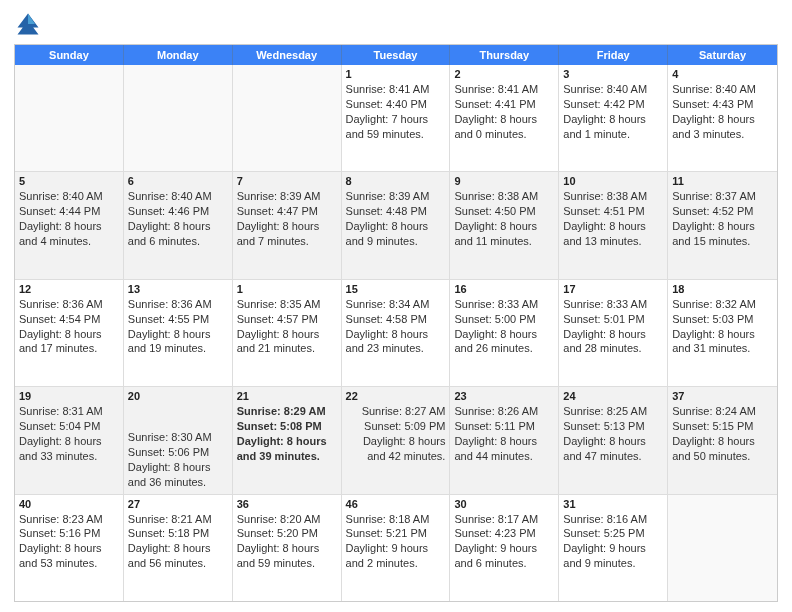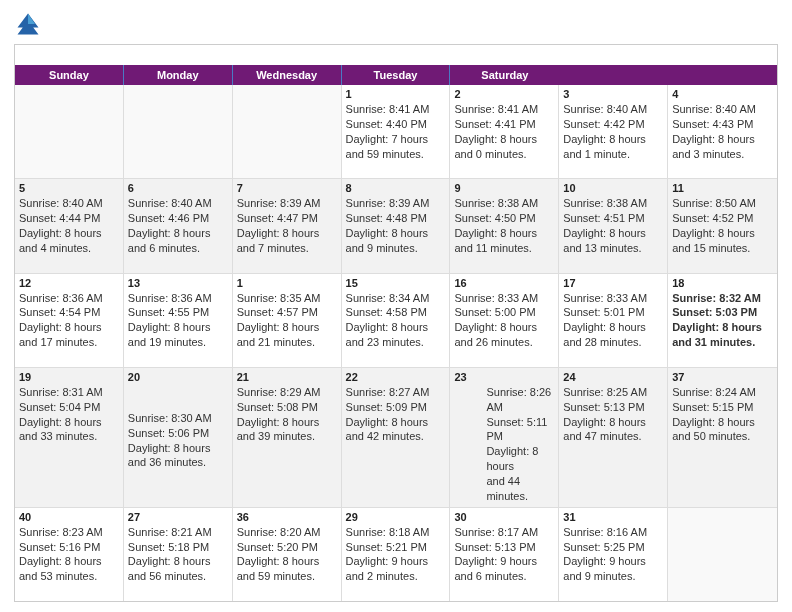--- a/index.html
+++ b/index.html
@@ -54,22 +54,21 @@
     }
     .calendar {
       flex: 1;
       display: flex;
       flex-direction: column;
       border: 1px solid #ccc;
     }
     .cal-header {
       display: grid;
       grid-template-columns: repeat(7, 1fr);
-      background: #701a75;
-      margin-top: 20px;
+      background: #3b82f6;
     }
     .cal-header-cell {
       color: #fff;
       font-size: 11px;
       font-weight: bold;
       padding: 4px 4px;
       text-align: center;
       border-right: 1px solid #4a7bc4;
     }
     .cal-header-cell:last-child { border-right: none; }
@@ -131,20 +130,22 @@
       <div class="location"></div>
     </div>
   </div>
 
   <div class="calendar">
     <div class="cal-header" id="cal-header">
         <div class="cal-header-cell">Sunday</div>
         <div class="cal-header-cell">Monday</div>
         <div class="cal-header-cell">Wednesday</div>
         <div class="cal-header-cell">Tuesday</div>
+        <div class="cal-header-cell">Thursday</div>
+        <div class="cal-header-cell">Friday</div>
         <div class="cal-header-cell">Saturday</div>
       </div>
     <div class="cal-body" id="cal-body">
         <div class="cal-row">
           <div class="cal-cell empty"></div>
           <div class="cal-cell empty"></div>
           <div class="cal-cell empty"></div>
           <div class="cal-cell">
             <div class="day-num">1</div>
             <div class="cell-text" style="white-space: pre-line;">Sunrise: 8:41 AM
@@ -212,21 +213,21 @@
           </div>
           <div class="cal-cell">
             <div class="day-num">10</div>
             <div class="cell-text" style="white-space: pre-line;">Sunrise: 8:38 AM
 Sunset: 4:51 PM
 Daylight: 8 hours
 and 13 minutes.</div>
           </div>
           <div class="cal-cell">
             <div class="day-num">11</div>
-            <div class="cell-text" style="white-space: pre-line;">Sunrise: 8:50 AM
+            <div class="cell-text" style="white-space: pre-line;">Sunrise: 8:37 AM
 Sunset: 4:52 PM
 Daylight: 8 hours
 and 15 minutes.</div>
           </div>
         </div>
         <div class="cal-row">
           <div class="cal-cell">
             <div class="day-num">12</div>
             <div class="cell-text" style="white-space: pre-line;">Sunrise: 8:36 AM
 Sunset: 4:54 PM
@@ -263,21 +264,21 @@
           </div>
           <div class="cal-cell">
             <div class="day-num">17</div>
             <div class="cell-text" style="white-space: pre-line;">Sunrise: 8:33 AM
 Sunset: 5:01 PM
 Daylight: 8 hours
 and 28 minutes.</div>
           </div>
           <div class="cal-cell">
             <div class="day-num">18</div>
-            <div class="cell-text" style="white-space: pre-line; font-weight: bold;">Sunrise: 8:32 AM
+            <div class="cell-text" style="white-space: pre-line;">Sunrise: 8:32 AM
 Sunset: 5:03 PM
 Daylight: 8 hours
 and 31 minutes.</div>
           </div>
         </div>
         <div class="cal-row alt-row">
           <div class="cal-cell">
             <div class="day-num">19</div>
             <div class="cell-text" style="white-space: pre-line;">Sunrise: 8:31 AM
 Sunset: 5:04 PM
@@ -286,35 +287,35 @@
           </div>
           <div class="cal-cell">
             <div class="day-num">20</div>
             <div class="cell-text" style="white-space: pre-line; margin-top: 28px;">Sunrise: 8:30 AM
 Sunset: 5:06 PM
 Daylight: 8 hours
 and 36 minutes.</div>
           </div>
           <div class="cal-cell">
             <div class="day-num">21</div>
-            <div class="cell-text" style="white-space: pre-line;">Sunrise: 8:29 AM
+            <div class="cell-text" style="white-space: pre-line; font-weight: bold;">Sunrise: 8:29 AM
 Sunset: 5:08 PM
 Daylight: 8 hours
 and 39 minutes.</div>
           </div>
           <div class="cal-cell">
             <div class="day-num">22</div>
-            <div class="cell-text" style="white-space: pre-line;">Sunrise: 8:27 AM
+            <div class="cell-text" style="white-space: pre-line; text-align: right;">Sunrise: 8:27 AM
 Sunset: 5:09 PM
 Daylight: 8 hours
 and 42 minutes.</div>
           </div>
           <div class="cal-cell">
             <div class="day-num">23</div>
-            <div class="cell-text" style="white-space: pre-line; margin-left: 32px;">Sunrise: 8:26 AM
+            <div class="cell-text" style="white-space: pre-line;">Sunrise: 8:26 AM
 Sunset: 5:11 PM
 Daylight: 8 hours
 and 44 minutes.</div>
           </div>
           <div class="cal-cell">
             <div class="day-num">24</div>
             <div class="cell-text" style="white-space: pre-line;">Sunrise: 8:25 AM
 Sunset: 5:13 PM
 Daylight: 8 hours
 and 47 minutes.</div>
@@ -343,30 +344,30 @@
 and 56 minutes.</div>
           </div>
           <div class="cal-cell">
             <div class="day-num">36</div>
             <div class="cell-text" style="white-space: pre-line;">Sunrise: 8:20 AM
 Sunset: 5:20 PM
 Daylight: 8 hours
 and 59 minutes.</div>
           </div>
           <div class="cal-cell">
-            <div class="day-num">29</div>
+            <div class="day-num">46</div>
             <div class="cell-text" style="white-space: pre-line;">Sunrise: 8:18 AM
 Sunset: 5:21 PM
 Daylight: 9 hours
 and 2 minutes.</div>
           </div>
           <div class="cal-cell">
             <div class="day-num">30</div>
             <div class="cell-text" style="white-space: pre-line;">Sunrise: 8:17 AM
-Sunset: 5:13 PM
+Sunset: 4:23 PM
 Daylight: 9 hours
 and 6 minutes.</div>
           </div>
           <div class="cal-cell">
             <div class="day-num">31</div>
             <div class="cell-text" style="white-space: pre-line;">Sunrise: 8:16 AM
 Sunset: 5:25 PM
 Daylight: 9 hours
 and 9 minutes.</div>
           </div>

